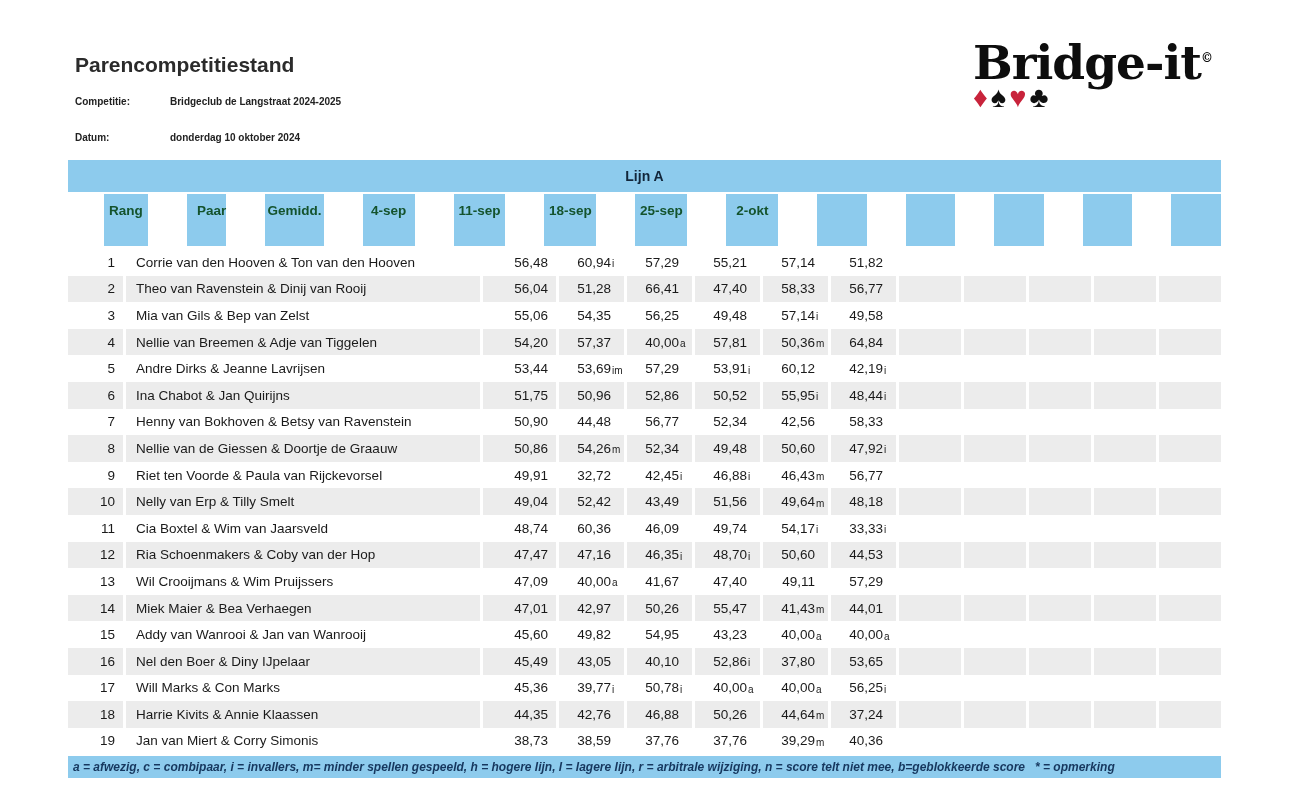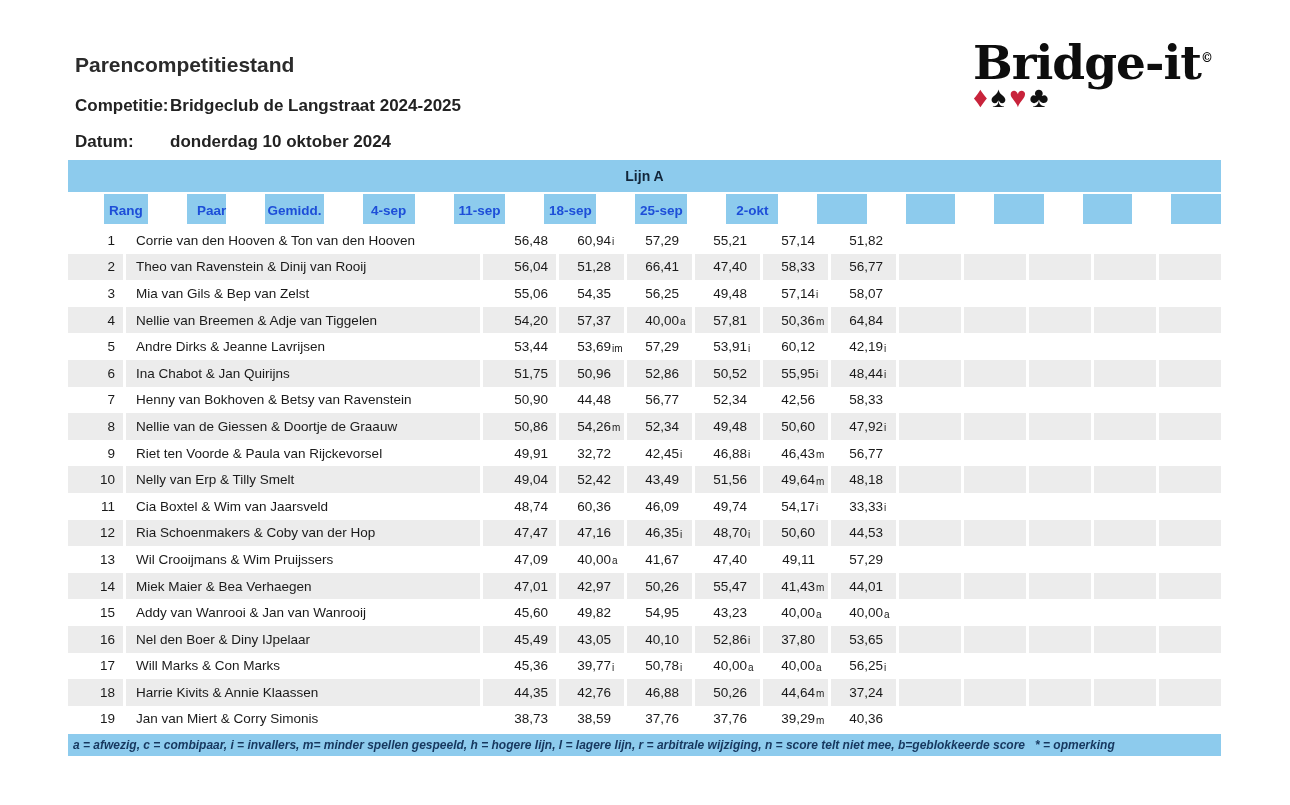--- a/index.html
+++ b/index.html
@@ -2,39 +2,39 @@
 <html><head>
 <meta charset="utf-8">
 <style>
   * { margin:0; padding:0; box-sizing:border-box; }
   html,body { width:1290px; height:805px; background:#ffffff; overflow:hidden;
               font-family:"Liberation Sans", sans-serif; color:#1a1a1a; }
   .page { position:relative; width:1290px; height:805px; background:#fff;border-radius:23px; }
 
   
   .title { position:absolute; left:75px; top:53px; font-size:21px; font-weight:bold; color:#2b2b2b; }
-  .meta-row { position:absolute; left:75px; display:flex; font-size:17px; font-weight:bold; color:#222; }
+  .meta-row { position:absolute; left:75px; display:flex; font-size:10px; font-weight:bold; color:#222; }
   .meta-row.r1 { top:96px; }
   .meta-row.r2 { top:132px; }
   .meta-label { width:95px; }
 
   
   .logo { position:absolute; top:38px; right:77px; text-align:left; }
   .logo-text { font-family:"DejaVu Serif", serif; font-weight:bold; font-size:47px;
                line-height:1.05; color:#0d0d0d; letter-spacing:-1px; }
   .logo-copy { font-size:12px; vertical-align:super; letter-spacing:0; }
   .logo-suits { margin-top:-4px; font-size:29px; line-height:1; letter-spacing:3px; padding-right:2px; }
 
   
   .table-wrap { position:absolute; left:68px; top:160px; width:1153px; }
   .band { background:var(--band-blue); height:32px; line-height:32px; text-align:center;
           font-size:14px; font-weight:bold; color:#12263a; }
   .hrow { display:flex; column-gap:3px; margin-top:2px; }
-  .hcell { background:var(--band-blue); height:30px; line-height:34px; font-size:13.5px;
-           font-weight:bold; color:#1d4ed8; text-align:center;margin-left:36px; }
+  .hcell { background:var(--band-blue); height:52px; line-height:34px; font-size:13.5px;
+           font-weight:bold; color:#14532d; text-align:center;margin-left:36px; }
   .hcell.c-paar { text-align:left; padding-left:10px; }
   .tbody { margin-top:3px; }
   .trow { display:flex; column-gap:3px; height:26.6px; }
   .cell { height:100%; display:flex; align-items:center; font-size:13.5px; }
   .trow.alt .cell { background:var(--stripe-gray); }
   .c-rang  { width:55px; }
   .c-paar  { flex:1; }
   .c-gem   { width:73px; }
   .c-score { width:65px; }
   .c-empty { width:62px; }
@@ -171,21 +171,21 @@
           </div>
           <div class="cell c-score score">
             <span class="num">49,48</span>
             <span class="suf"></span>
           </div>
           <div class="cell c-score score">
             <span class="num">57,14</span>
             <span class="suf">i</span>
           </div>
           <div class="cell c-score score">
-            <span class="num">58,07</span>
+            <span class="num">49,58</span>
             <span class="suf"></span>
           </div>
           <div class="cell c-empty"></div>
           <div class="cell c-empty"></div>
           <div class="cell c-empty"></div>
           <div class="cell c-empty"></div>
           <div class="cell c-empty"></div>
         </div>
         <div class="trow alt">
           <div class="cell c-rang">4</div>

